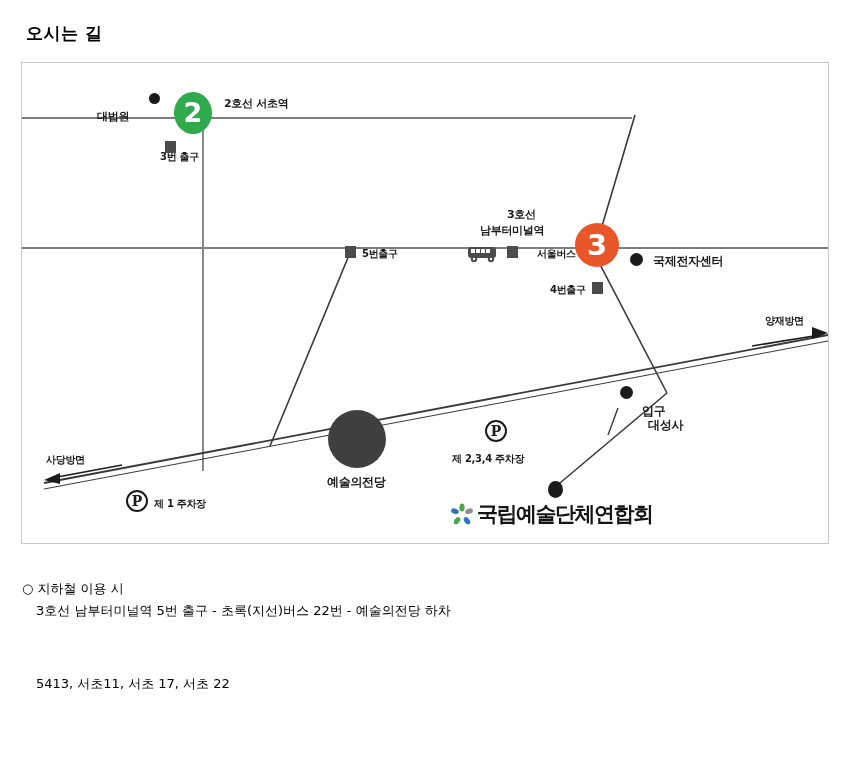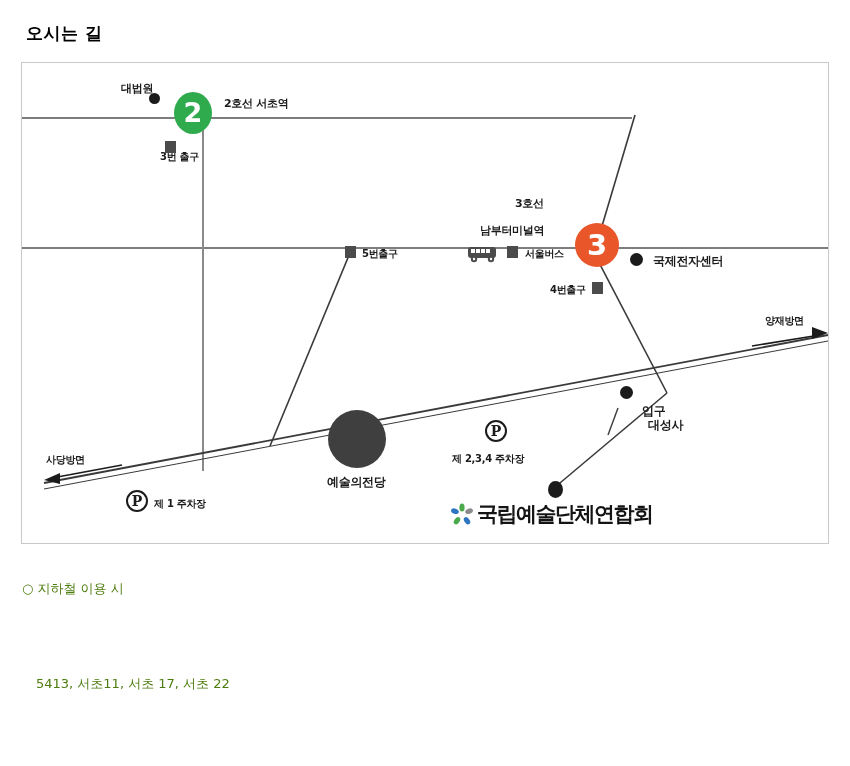--- a/index.html
+++ b/index.html
@@ -94,21 +94,21 @@
   #logo-text {
     font-size: 21px;
     font-weight: bold;
     letter-spacing: -1.5px;
     color: #141414;
     font-family: "DejaVu Sans", "Liberation Sans", sans-serif;
   }
   .info-block {
     position: absolute;
     font-size: 13px;
-    color: #4d7c0f;
+    color: #000000;
     line-height: 22px;
     white-space: nowrap;
   }
   .info-head { font-size: 13px; }
   .info-line { padding-left: 14px; font-size: 13px; }
 </style>
 </head>
 <body>
 
 <div id="page-title">오시는 길</div>
@@ -135,51 +135,51 @@
 
     <line x1="596" y1="345" x2="586" y2="372" stroke="#3a3a3a" stroke-width="1.4"></line>
 
     <line x1="30" y1="415" x2="100" y2="402" stroke="#1b1b1b" stroke-width="1.6"></line>
     <polygon points="22,417 38,410 38,421" fill="#1b1b1b"></polygon>
 
     <line x1="730" y1="283" x2="798" y2="272" stroke="#1b1b1b" stroke-width="1.6"></line>
     <polygon points="806,270 790,264 790,276" fill="#1b1b1b"></polygon>
   </svg>
 
-  <div class="map-label" style="left:75px; top:18px;margin-left:24px;">대법원</div>
+  <div class="map-label" style="left:75px; top:46px;">대법원</div>
   <div class="poi-dot" style="left:127px; top:30px; width:11px; height:11px;"></div>
 
   <div class="station-badge" style="left:152px; top:29px; width:38px; height:42px; background:#2faa4d; font-size:27px; line-height:42px;">2</div>
 
   <div class="map-label" style="left:202px; top:33px;">2호선 서초역</div>
 
   <div class="map-label sm" style="left:94px; top:87px;margin-left:44px;">3번 출구</div>
   <div class="exit-square" style="left:143px; top:78px; width:11px; height:12px;"></div>
 
-  <div class="map-label" style="left:485px; top:133px;margin-left:8px;">3호선</div>
+  <div class="map-label" style="left:485px; top:144px;">3호선</div>
   <div class="map-label" style="left:458px; top:160px;">남부터미널역</div>
 
   <div class="station-badge" style="left:553px; top:160px; width:44px; height:44px; background:#e8562a; font-size:29px; line-height:44px;">3</div>
 
   <div class="exit-square" style="left:323px; top:183px; width:11px; height:12px;"></div>
   <div class="map-label sm" style="left:340px; top:184px;">5번출구</div>
 
   <svg style="position:absolute; left:444px; top:182px;" width="34" height="19" viewBox="0 0 34 19">
     <rect x="2" y="2" width="28" height="11" rx="3" fill="#4b4b4b"></rect>
     <rect x="5" y="4" width="4" height="4" fill="#ffffff"></rect>
     <rect x="10" y="4" width="4" height="4" fill="#ffffff"></rect>
     <rect x="15" y="4" width="4" height="4" fill="#ffffff"></rect>
     <rect x="20" y="4" width="4" height="4" fill="#ffffff"></rect>
     <circle cx="8" cy="14" r="3.2" fill="#4b4b4b"></circle>
     <circle cx="25" cy="14" r="3.2" fill="#4b4b4b"></circle>
     <circle cx="8" cy="14" r="1.2" fill="#ffffff"></circle>
     <circle cx="25" cy="14" r="1.2" fill="#ffffff"></circle>
   </svg>
   <div class="exit-square" style="left:485px; top:183px; width:11px; height:12px;"></div>
-  <div class="map-label sm" style="left:503px; top:184px;">서울버스</div>
+  <div class="map-label sm" style="left:515px; top:184px;">서울버스</div>
 
   <div class="poi-dot" style="left:608px; top:190px; width:13px; height:13px;"></div>
   <div class="map-label lg" style="left:631px; top:190px;">국제전자센터</div>
 
   <div class="map-label sm" style="left:528px; top:220px;">4번출구</div>
   <div class="exit-square" style="left:570px; top:219px; width:11px; height:12px;"></div>
 
   <div class="map-label sm" style="left:743px; top:251px;">양재방면</div>
 
   <div class="poi-dot" style="left:598px; top:323px; width:13px; height:13px;"></div>
@@ -209,17 +209,18 @@
       <ellipse cx="5.9" cy="9.2" rx="2.6" ry="4" fill="#2f74c0" transform="rotate(288 5.9 9.2)"></ellipse>
       <circle cx="13" cy="13" r="1.9" fill="#ffffff"></circle>
     </svg>
     <div id="logo-text">국립예술단체연합회</div>
   </div>
 
 </div>
 
 <div class="info-block" style="left:22px; top:578px;">
   <div class="info-head">○ 지하철 이용 시</div>
+  <div class="info-line">3호선 남부터미널역 5번 출구 - 초록(지선)버스 22번 - 예술의전당 하차</div>
 </div>
 
 <div class="info-block" style="left:22px; top:673px;">
   <div class="info-line">5413, 서초11, 서초 17, 서초 22</div>
 </div>
 
 </body></html>

